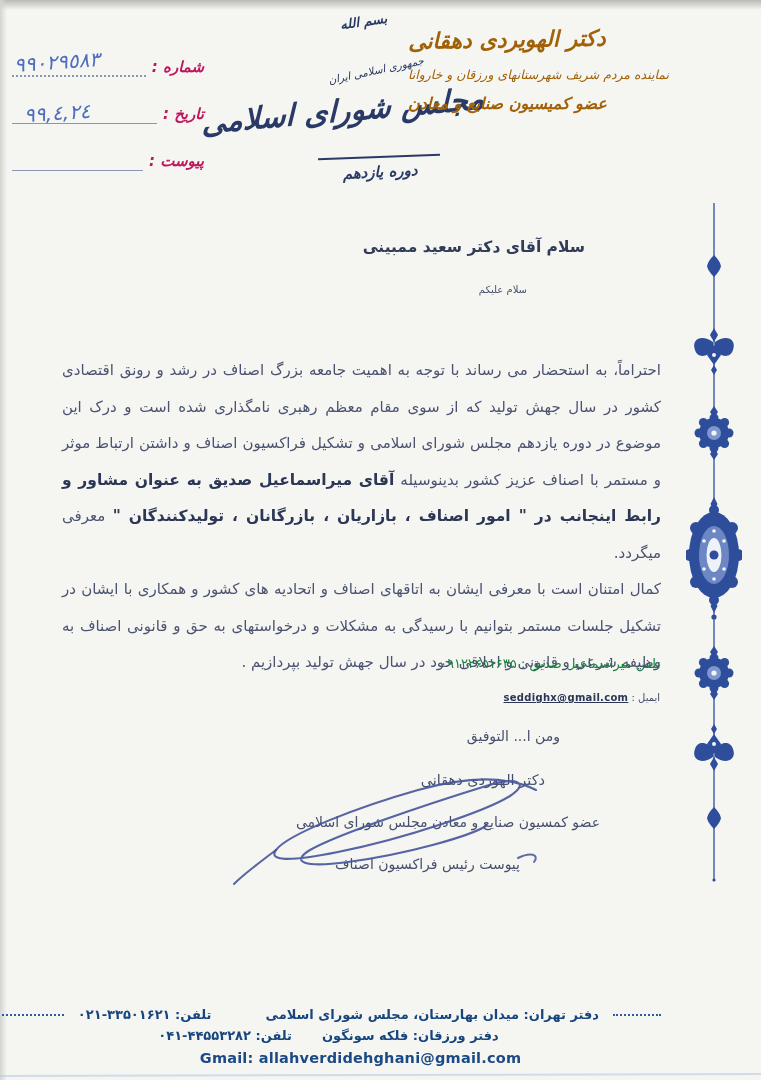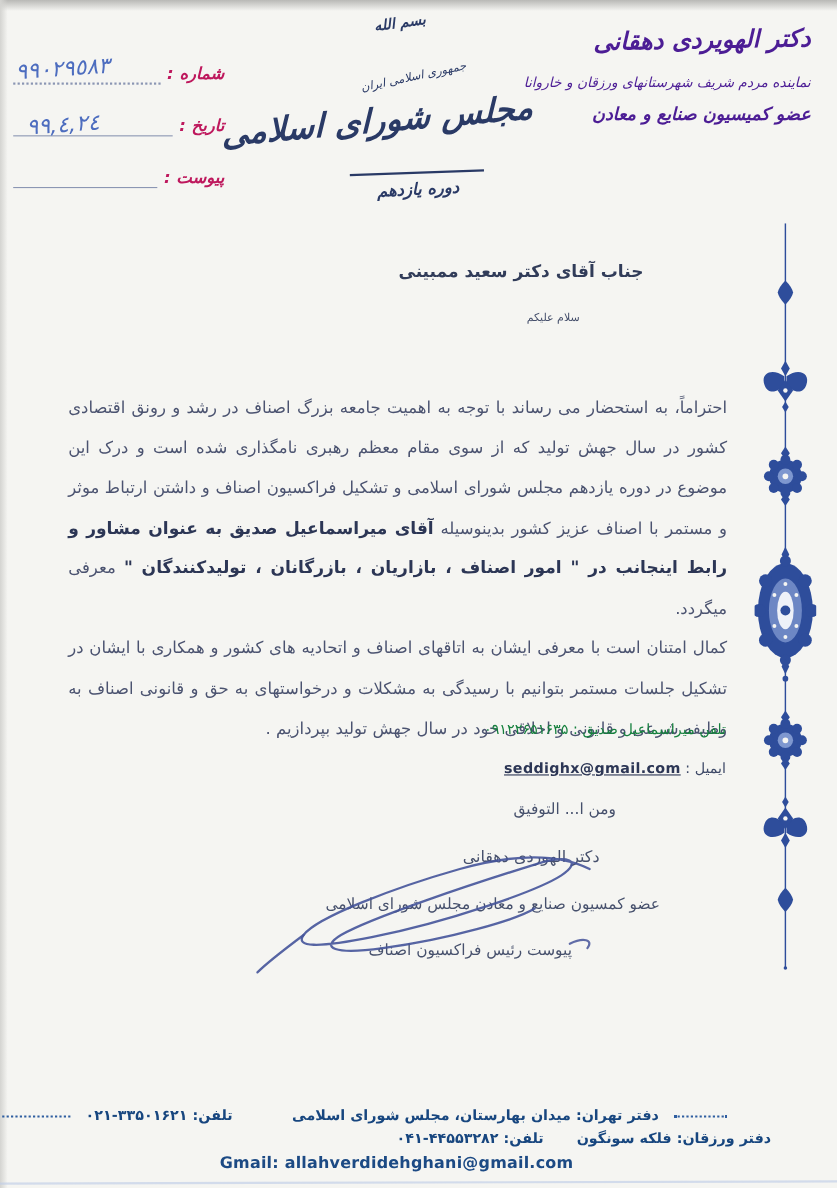--- a/index.html
+++ b/index.html
@@ -31,62 +31,62 @@
 
   
   .emblem{position:absolute;left:270px;top:6px;width:215px;height:190px;color:#2a3a66;}
   .emblem .bismillah{position:absolute;top:8px;left:70px;font-size:13px;font-style:italic;font-weight:bold;transform:rotate(-8deg);}
   .emblem .country{position:absolute;top:58px;left:6px;width:200px;text-align:center;font-size:10.5px;font-style:italic;transform:rotate(-12deg);letter-spacing:1px;}
   .emblem .title{position:absolute;top:84px;left:0;width:215px;text-align:center;font-size:30px;font-weight:bold;font-style:italic;transform:rotate(-5deg) skewX(-5deg);white-space:nowrap;}
   .emblem .rule{position:absolute;top:150px;left:48px;width:122px;height:2px;background:#2a3a66;transform:rotate(-2deg);}
   .emblem .period{position:absolute;top:157px;left:30px;width:160px;text-align:center;font-size:15px;font-weight:bold;font-style:italic;transform:rotate(-3deg);}
 
   
-  .letterhead{position:absolute;right:24px;top:26px;width:345px;text-align:right;color:#4c1d95;}
+  .letterhead{position:absolute;right:8px;top:26px;width:345px;text-align:left;color:#a16207;}
   .letterhead .name{font-size:22px;font-weight:bold;font-style:italic;margin-bottom:16px;transform:rotate(-1deg);}
   .letterhead .sub1{font-size:12.5px;font-style:italic;margin-bottom:12px;}
   .letterhead .sub2{font-size:16px;font-weight:bold;font-style:italic;}
 
   
   .recipient{position:absolute;top:238px;right:176px;width:430px;text-align:right;}
   .recipient .r1{font-weight:bold;font-size:15.5px;color:#313c59;}
   .recipient .r2{font-size:14.5px;margin-top:29px;padding-right:18px;}
   .recipient .sal{font-size:10px;margin-top:28px;padding-right:58px;}
 
   
   .body-text{position:absolute;top:352px;left:62px;right:100px;
     font-size:15px;line-height:36.5px;text-align:justify;color:#4b5370;}
   .body-text p{margin:0;}
   .body-text b{font-size:15.5px;color:#2c3655;}
 
   
   .contact-phone{position:absolute;top:656px;right:101px;font-size:13px;color:#15803d;}
   .contact-phone .val{letter-spacing:.5px;}
-  .contact-email{position:absolute;top:692px;right:101px;font-size:13px;color:#3f4a68;}
+  .contact-email{position:absolute;top:692px;right:101px;font-size:10px;color:#3f4a68;}
   .contact-email .val{direction:ltr;unicode-bidi:embed;font-weight:bold;text-decoration:underline;color:#2c3655;letter-spacing:.3px;}
 
   
   .close-benediction{position:absolute;top:728px;right:201px;font-size:14px;}
   .close-name{position:absolute;top:772px;right:216px;font-size:14.5px;}
   .close-role1{position:absolute;top:814px;right:161px;font-size:14px;}
   .close-role2{position:absolute;top:856px;right:241px;font-size:14px;}
 
   .signature{position:absolute;top:762px;left:218px;width:345px;height:135px;pointer-events:none;}
 
   
   .ornament{position:absolute;left:686px;top:203px;}
 
   
   .footer{position:absolute;left:0;right:0;bottom:14px;color:#17467f;}
   .f-row1{display:flex;align-items:center;gap:14px;padding:0 2px 0 2px;margin:0 0 6px 0;font-weight:bold;font-size:13px;}
   .f-leader{height:0;border-bottom:2px dotted #2f5ea0;}
   .f-leader.r{width:48px;margin-right:98px;}
   .f-leader.l{width:52px;}
   .f-gap{flex:0 0 26px;}
-  .f-row2{text-align:right;font-weight:bold;font-size:13px;padding-right:60px;margin-bottom:7px;}
+  .f-row2{text-align:center;font-weight:bold;font-size:13px;padding-right:104px;margin-bottom:7px;}
   .f-row2 .sep{display:inline-block;width:30px;}
   .f-row3{text-align:center;font-size:14.5px;font-weight:bold;direction:ltr;padding-right:40px;letter-spacing:.2px;color:#1c4a84;}
   .f-row1 .txt,.f-row2 .txt{white-space:nowrap;}
   .f-spring{flex:1 1 auto;}
 </style>
 </head>
 <body>
 
 <div class="page">
   <div class="scan-top"></div>
@@ -120,21 +120,21 @@
     <div class="period">دوره یازدهم</div>
   </div>
 
   <div class="letterhead">
     <div class="name">دکتر الهویردی دهقانی</div>
     <div class="sub1">نماینده مردم شریف شهرستانهای ورزقان و خاروانا</div>
     <div class="sub2">عضو کمیسیون صنایع و معادن</div>
   </div>
 
   <div class="recipient">
-    <div class="r1">جناب آقای دکتر سعید ممبینی</div>
+    <div class="r1">سلام آقای دکتر سعید ممبینی</div>
     <div class="sal">سلام علیکم</div>
   </div>
 
   <div class="body-text">
     <p><span>احتراماً، به استحضار می رساند با توجه به اهمیت جامعه بزرگ اصناف در رشد و رونق اقتصادی کشور در سال جهش تولید که از سوی مقام معظم رهبری نامگذاری شده است و درک این موضوع در دوره یازدهم مجلس شورای اسلامی و تشکیل فراکسیون اصناف و داشتن ارتباط موثر و مستمر با اصناف عزیز کشور بدینوسیله</span> <b>آقای میراسماعیل صدیق به عنوان مشاور و رابط اینجانب در " امور اصناف ، بازاریان ، بازرگانان ، تولیدکنندگان "</b> <span>معرفی میگردد.</span></p>
     <p>کمال امتنان است با معرفی ایشان به اتاقهای اصناف و اتحادیه های کشور و همکاری با ایشان در تشکیل جلسات مستمر بتوانیم با رسیدگی به مشکلات و درخواستهای به حق و قانونی اصناف  به وظیفه شرعی و قانونی و اخلاقی خود در سال جهش تولید بپردازیم .</p>
   </div>
 
   <div class="contact-phone">
     <span>تلفن میراسماعیل صدیق :</span>

